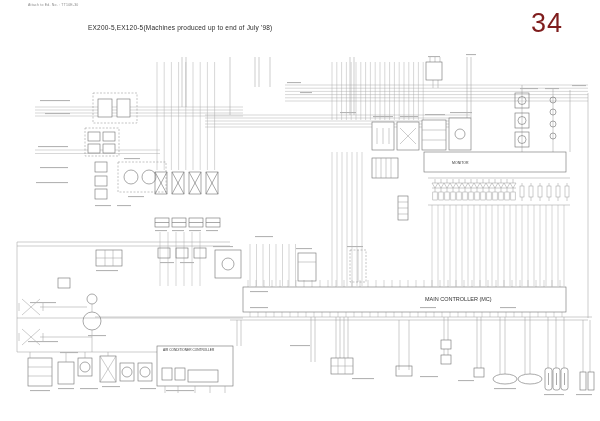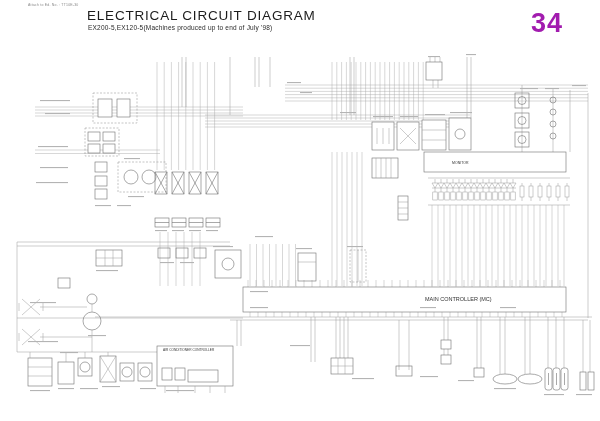--- a/index.html
+++ b/index.html
@@ -14,40 +14,39 @@
   }
   .title{
     position:absolute;left:87px;top:8px;font-size:13.5px;color:#1c1c1c;
     letter-spacing:.8px;font-weight:500;
   }
   .subtitle{
     position:absolute;left:88px;top:24px;font-size:6.5px;color:#2a2a2a;
     letter-spacing:.2px;
   }
   .page-number{
-    position:absolute;left:531px;top:8px;font-size:27px;font-weight:bold;
-    color:#a21caf;letter-spacing:1px;
+    position:absolute;left:531px;top:8px;font-size:27px;font-weight:normal;
+    color:#7f1d1d;letter-spacing:1px;
   }
   svg.diagram{position:absolute;left:0;top:0;}
   
   .wire{stroke:#9a9a9a;stroke-width:.5;fill:none;}
   .wire2{stroke:#a8a8a8;stroke-width:.45;fill:none;}
   .box{stroke:#6f6f6f;stroke-width:.6;fill:#ffffff;}
   .boxn{stroke:#6f6f6f;stroke-width:.6;fill:none;}
   .dash{stroke:#8a8a8a;stroke-width:.5;fill:none;stroke-dasharray:2 1.5;}
   .faux{fill:#b4b4b4;}
   .lbl{fill:#333;font-family:"Liberation Sans",sans-serif;}
 </style>
 </head>
 <body>
 
 <div class="page">
 
   <div class="edition-note">Attach to Ed. No. : TT10E-30</div>
-  <div class="title">ELECTRICAL CIRCUIT DIAGRAM</div>
   <div class="subtitle">EX200-5,EX120-5(Machines produced up to end of July '98)</div>
   <div class="page-number">34</div>
 
   <svg class="diagram" width="600" height="421" viewBox="0 0 600 421" xmlns="http://www.w3.org/2000/svg">
 
     <defs>
       <g id="relay" class="boxn">
         <rect x="0" y="0" width="12" height="22"></rect>
         <line x1="0" y1="0" x2="12" y2="22"></line>
           <line x1="12" y1="0" x2="0" y2="22"></line>

